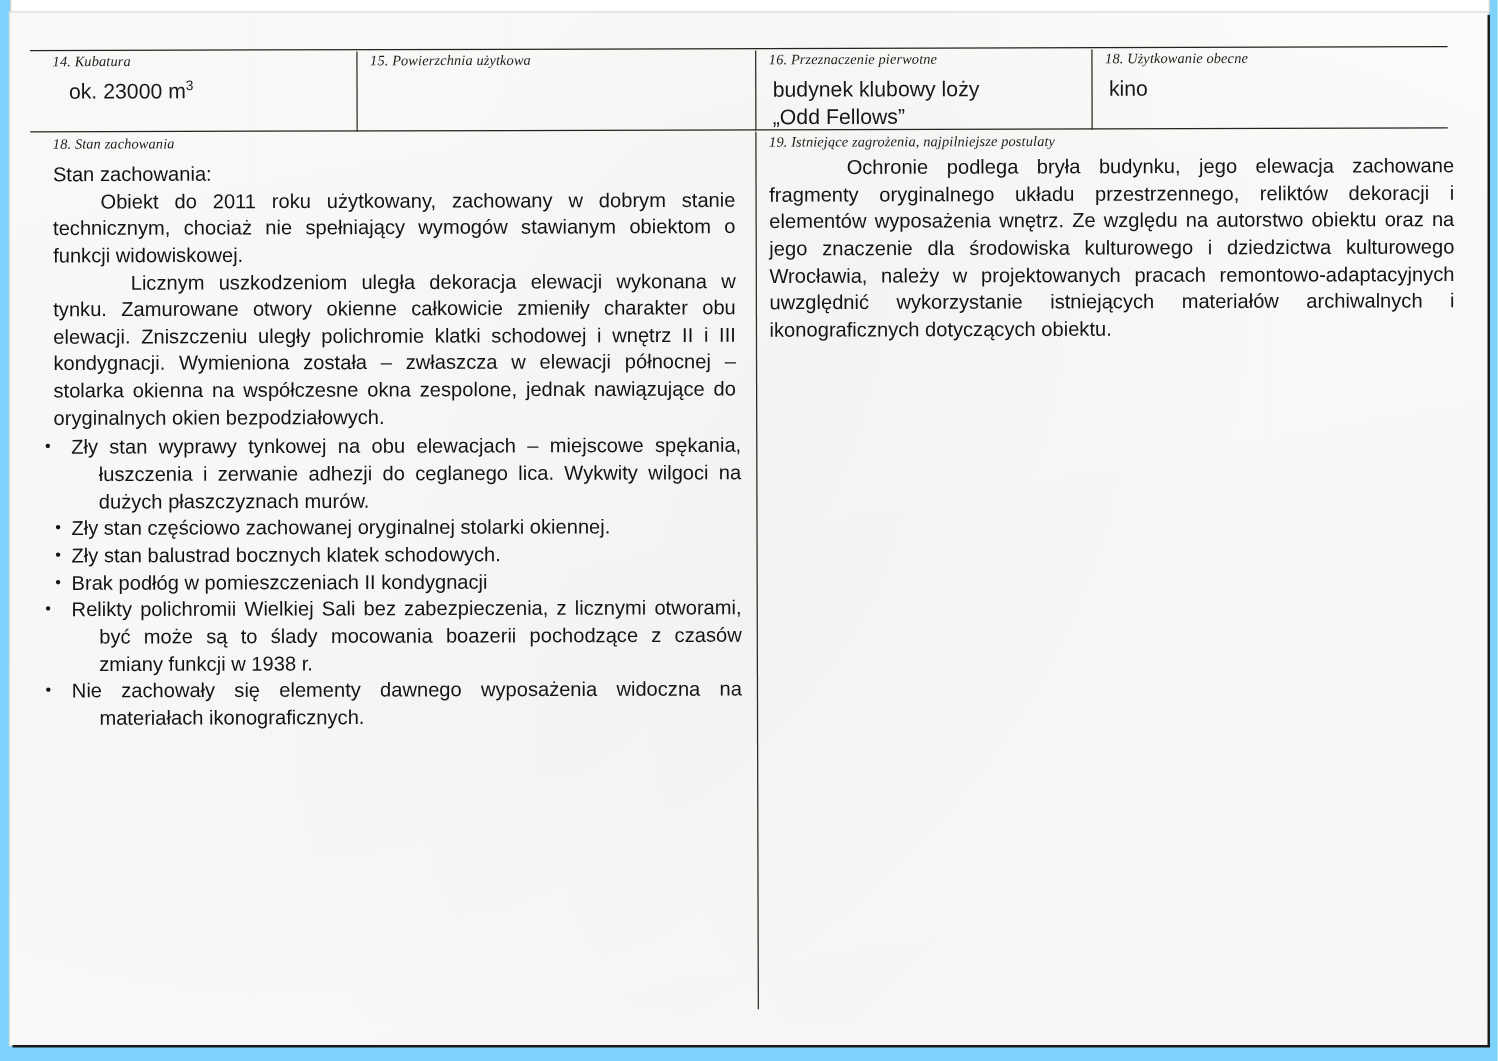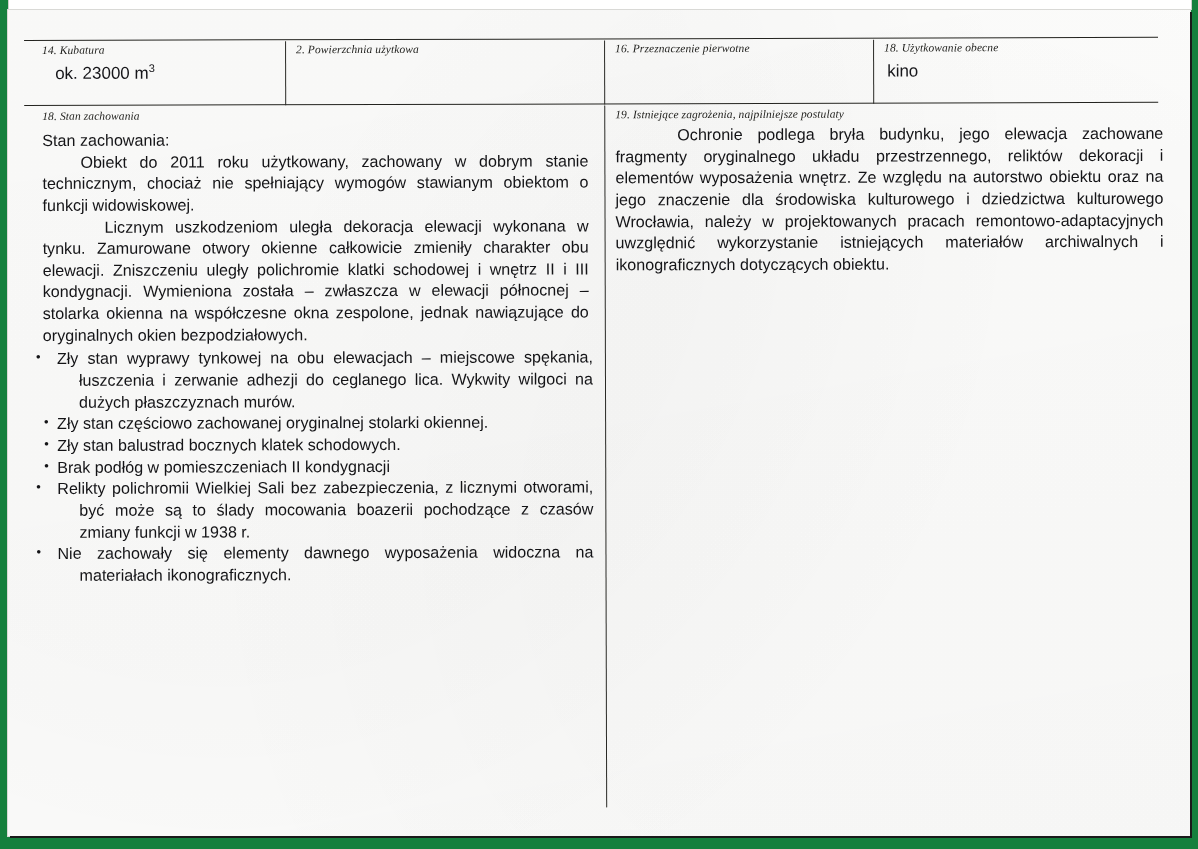--- a/index.html
+++ b/index.html
@@ -12,21 +12,21 @@
     height: 849px;
     overflow: hidden;
     font-family: "Liberation Sans", sans-serif;
   }
 
   
   #scan-root {
     position: relative;
     width: 1198px;
     height: 849px;
-    background: #15803d;
+    background: #7dd3fc;
   }
   .page-sheet {
     position: absolute;
     left: 8px;
     top: 10px;
     width: 1182px;
     height: 826px;
     background: #fdfdfc;
     box-shadow: 2px 2px 0 0 #1a1a1a, 0 0 0 1px #d9d9d6;
   }
@@ -189,25 +189,27 @@
     <div class="vline v2"></div>
     <div class="vline v3"></div>
     <div class="vline v18"></div>
 
     <div class="cell c14">
       <div class="field-label">14. Kubatura</div>
       <div class="field-value"><span>ok. 23000 m</span><sup>3</sup></div>
     </div>
 
     <div class="cell c15">
-      <div class="field-label">2. Powierzchnia użytkowa</div>
+      <div class="field-label">15. Powierzchnia użytkowa</div>
     </div>
 
     <div class="cell c16">
       <div class="field-label">16. Przeznaczenie pierwotne</div>
+      <div class="field-value">budynek klubowy loży
+„Odd Fellows”</div>
     </div>
 
     <div class="cell c17">
       <div class="field-label">18. Użytkowanie obecne</div>
       <div class="field-value">kino</div>
     </div>
 
     <div class="section s18">
       <div class="field-label">18. Stan zachowania</div>
 

